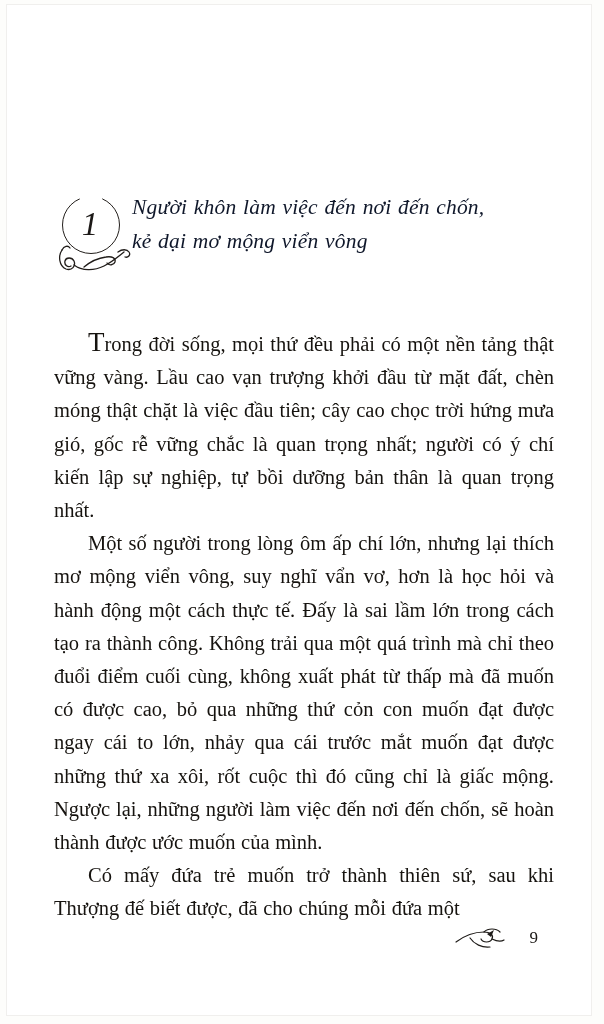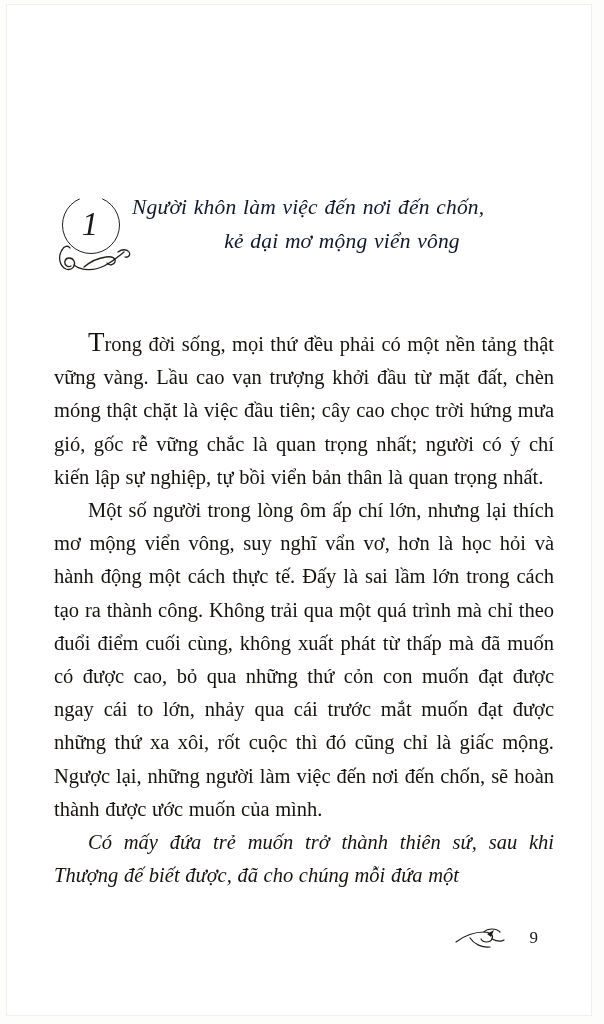--- a/index.html
+++ b/index.html
@@ -108,21 +108,21 @@
     top: -2px;
     width: 420px;
     font-family: "Liberation Serif", serif;
     font-style: italic;
     font-size: 21.5px;
     line-height: 34px;
     letter-spacing: 0.2px;
     color: #0f172a;
     word-spacing: 1px;
   }
-  .chapter-title .l2 { display: block; text-align: center; }
+  .chapter-title .l2 { display: block; }
 
   
   .body-text {
     position: absolute;
     left: 0;
     top: 322px;
     width: 500px;
   }
 
   p.para {
@@ -130,21 +130,20 @@
     font-size: 20.5px;
     line-height: 33.2px;
     text-align: justify;
     text-justify: inter-word;
     color: #16130f;
     text-indent: 34px;
     word-spacing: 0.5px;
   }
 
   p.para.italic {
-    font-style: italic;
   }
 
   .dropcap-line::first-letter {
     font-size: 27px;
   }
 
   
   .footer {
     position: absolute;
     left: 0;
@@ -194,21 +193,21 @@
           </svg>
         </div>
 
         <div class="chapter-title">
           <span class="l1">Người khôn làm việc đến nơi đến chốn,</span>
           <span class="l2">kẻ dại mơ mộng viển vông</span>
         </div>
       </div>
 
       <div class="body-text">
-        <p class="para dropcap-line">Trong đời sống, mọi thứ đều phải có một nền tảng thật vững vàng. Lầu cao vạn trượng khởi đầu từ mặt đất, chèn móng thật chặt là việc đầu tiên; cây cao chọc trời hứng mưa gió, gốc rễ vững chắc là quan trọng nhất; người có ý chí kiến lập sự nghiệp, tự bồi viển bản thân là quan trọng nhất.</p>
+        <p class="para dropcap-line">Trong đời sống, mọi thứ đều phải có một nền tảng thật vững vàng. Lầu cao vạn trượng khởi đầu từ mặt đất, chèn móng thật chặt là việc đầu tiên; cây cao chọc trời hứng mưa gió, gốc rễ vững chắc là quan trọng nhất; người có ý chí kiến lập sự nghiệp, tự bồi dưỡng bản thân là quan trọng nhất.</p>
         <p class="para">Một số người trong lòng ôm ấp chí lớn, nhưng lại thích mơ mộng viển vông, suy nghĩ vẩn vơ, hơn là học hỏi và hành động một cách thực tế. Đấy là sai lầm lớn trong cách tạo ra thành công. Không trải qua một quá trình mà chỉ theo đuổi điểm cuối cùng, không xuất phát từ thấp mà đã muốn có được cao, bỏ qua những thứ cỏn con muốn đạt được ngay cái to lớn, nhảy qua cái trước mắt muốn đạt được những thứ xa xôi, rốt cuộc thì đó cũng chỉ là giấc mộng. Ngược lại, những người làm việc đến nơi đến chốn, sẽ hoàn thành được ước muốn của mình.</p>
         <p class="para italic">Có mấy đứa trẻ muốn trở thành thiên sứ, sau khi Thượng đế biết được, đã cho chúng mỗi đứa một</p>
       </div>
 
       <div class="footer">
         <svg class="footer-orn" viewBox="0 0 52 26" aria-hidden="true">
           <g fill="none" stroke="currentColor" stroke-width="1.2" stroke-linecap="round">
             <path d="M2 16 C10 10, 20 6, 30 6 C36 6, 40 9, 38 13 C36 17, 29 17, 27 13"></path>
             <path d="M30 6 C34 2, 42 2, 46 6"></path>
             <path d="M16 12 C20 18, 28 22, 36 21"></path>

